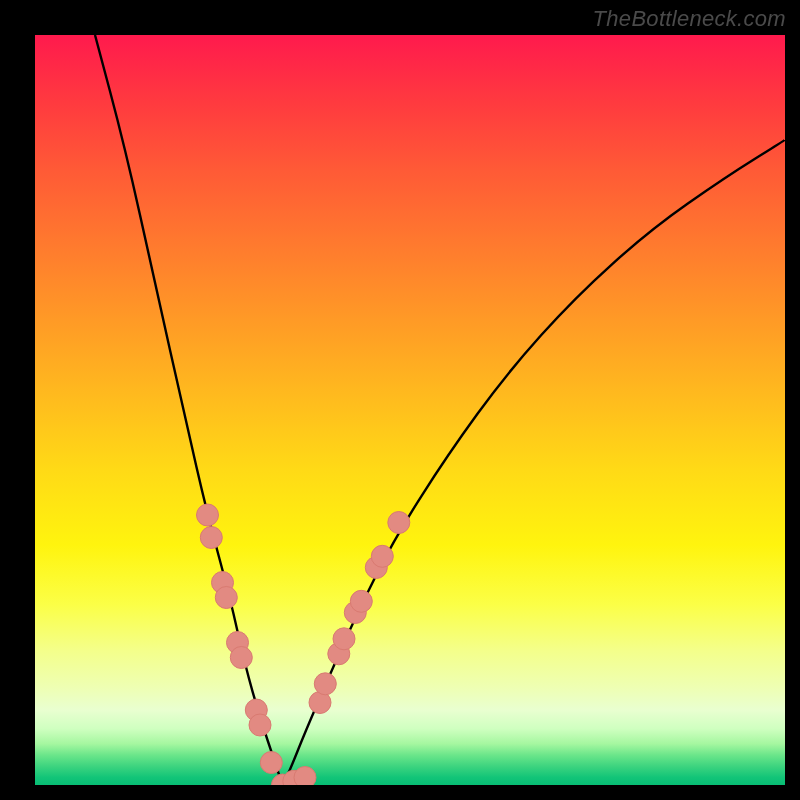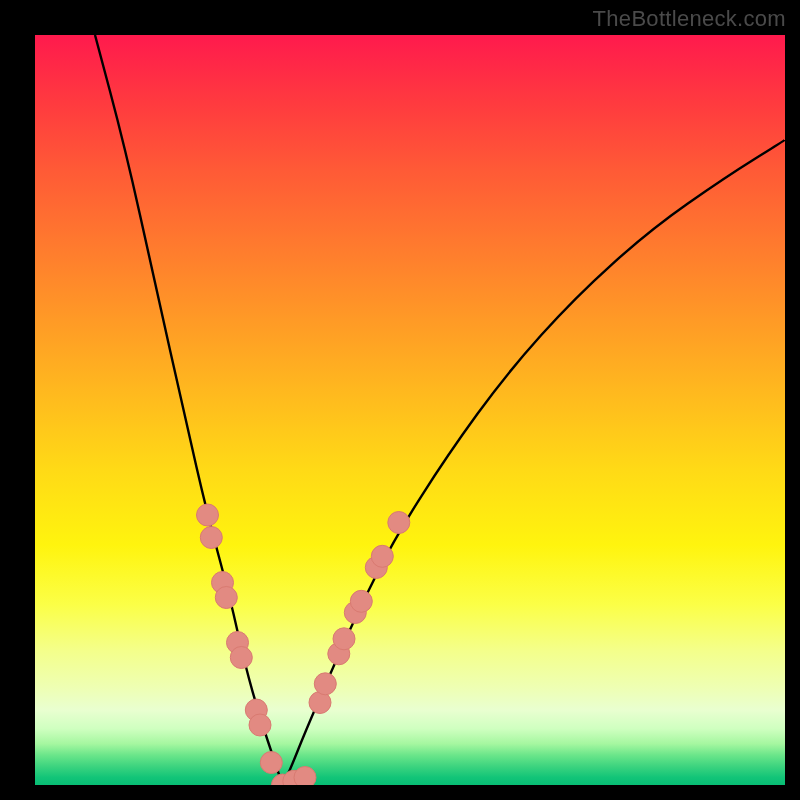--- a/index.html
+++ b/index.html
@@ -11,20 +11,21 @@
     overflow: hidden;
     font-family: Arial, Helvetica, sans-serif;
   }
   .frame {
     position: absolute;
     left: 0;
     top: 0;
     width: 800px;
     height: 800px;
     background: #000;
+    font-style: italic;
   }
   .plot {
     position: absolute;
     left: 35px;
     top: 35px;
     width: 750px;
     height: 750px;
     background: linear-gradient(to bottom,
       #ff1a4d 0%,
       #ff3a3f 9%,

